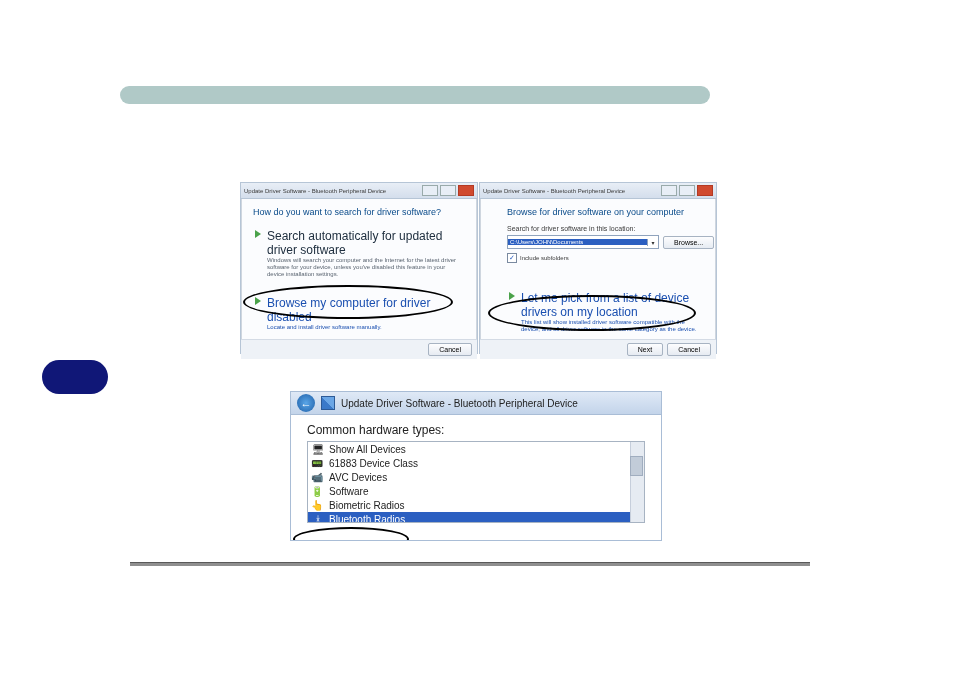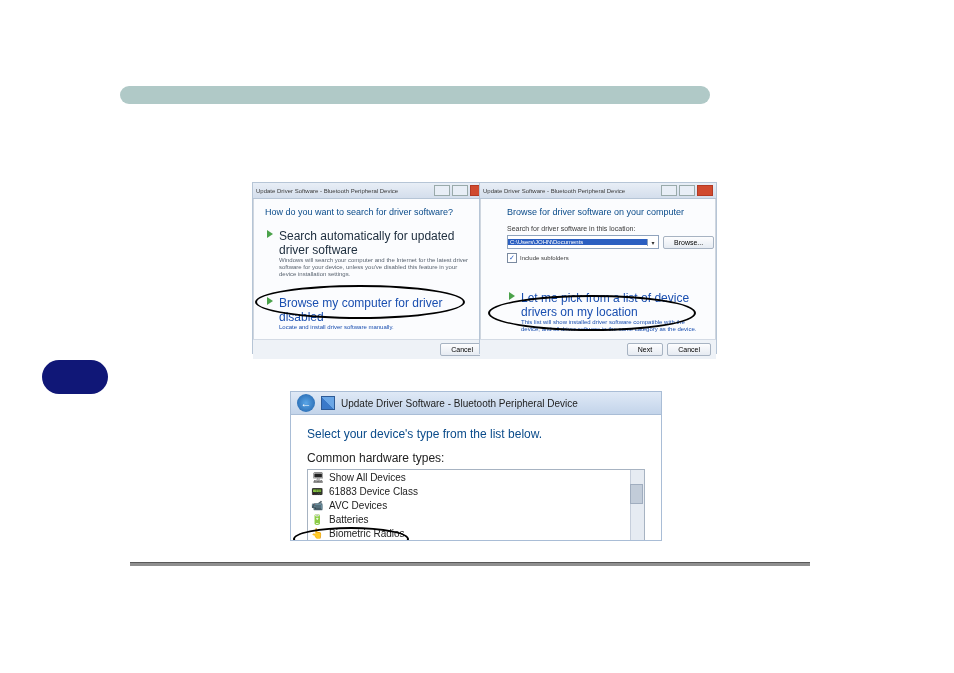--- a/index.html
+++ b/index.html
@@ -51,21 +51,21 @@
   .ellipse3{position:absolute;border:2px solid #000;border-radius:50%;pointer-events:none;}
 </style>
 </head>
 <body>
 
 <div class="page">
   <div class="pill"></div>
   <div class="sidetab"></div>
   <div class="hr"></div>
 
-  <div class="frame" style="left:252px;top:182px;width:236px;height:170px;">
+  <div class="frame" style="left:240px;top:182px;width:236px;height:170px;">
     <div class="titlebar">
       <span>Update Driver Software - Bluetooth Peripheral Device</span>
       <div class="winctrl">
         <div class="winbtn"></div>
         <div class="winbtn"></div>
         <div class="winbtn close"></div>
       </div>
     </div>
     <div class="body" style="height:132px;position:relative;">
       <div class="headline">How do you want to search for driver software?</div>
@@ -124,38 +124,37 @@
 
   <div class="frame3" style="left:290px;top:391px;width:370px;height:148px;overflow:hidden;">
     <div class="tb3">
       <div class="back3">
           <span>←</span>
         </div>
       <div class="winicon3"></div>
       <span>Update Driver Software - Bluetooth Peripheral Device</span>
     </div>
     <div class="body3" style="position:relative;">
-      <div class="h3blue">Select your device's type from the list below.</div>
       <div class="lbl3">Common hardware types:</div>
       <div class="listbox">
         <div class="li">
             <span class="ico">🖥</span>
             <span>Show All Devices</span>
           </div>
         <div class="li">
             <span class="ico">📟</span>
             <span>61883 Device Class</span>
           </div>
         <div class="li">
             <span class="ico">📹</span>
             <span>AVC Devices</span>
           </div>
         <div class="li">
             <span class="ico">🔋</span>
-            <span>Batteries</span>
+            <span>Software</span>
           </div>
         <div class="li">
             <span class="ico">👆</span>
             <span>Biometric Radios</span>
           </div>
         <div class="li sel">
             <span class="ico">ᚼ</span>
             <span>Bluetooth Radios</span>
           </div>
 

